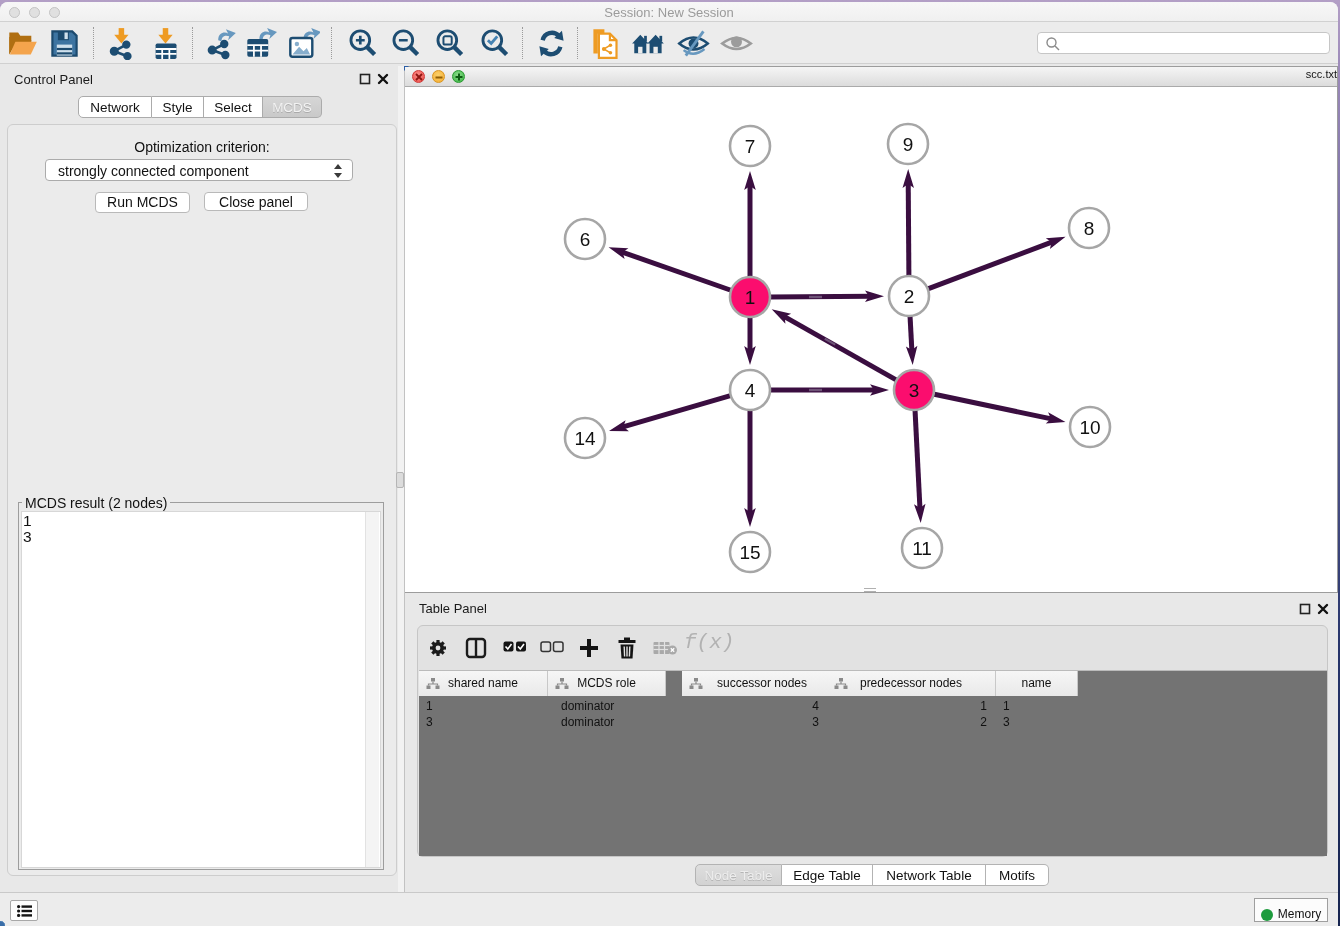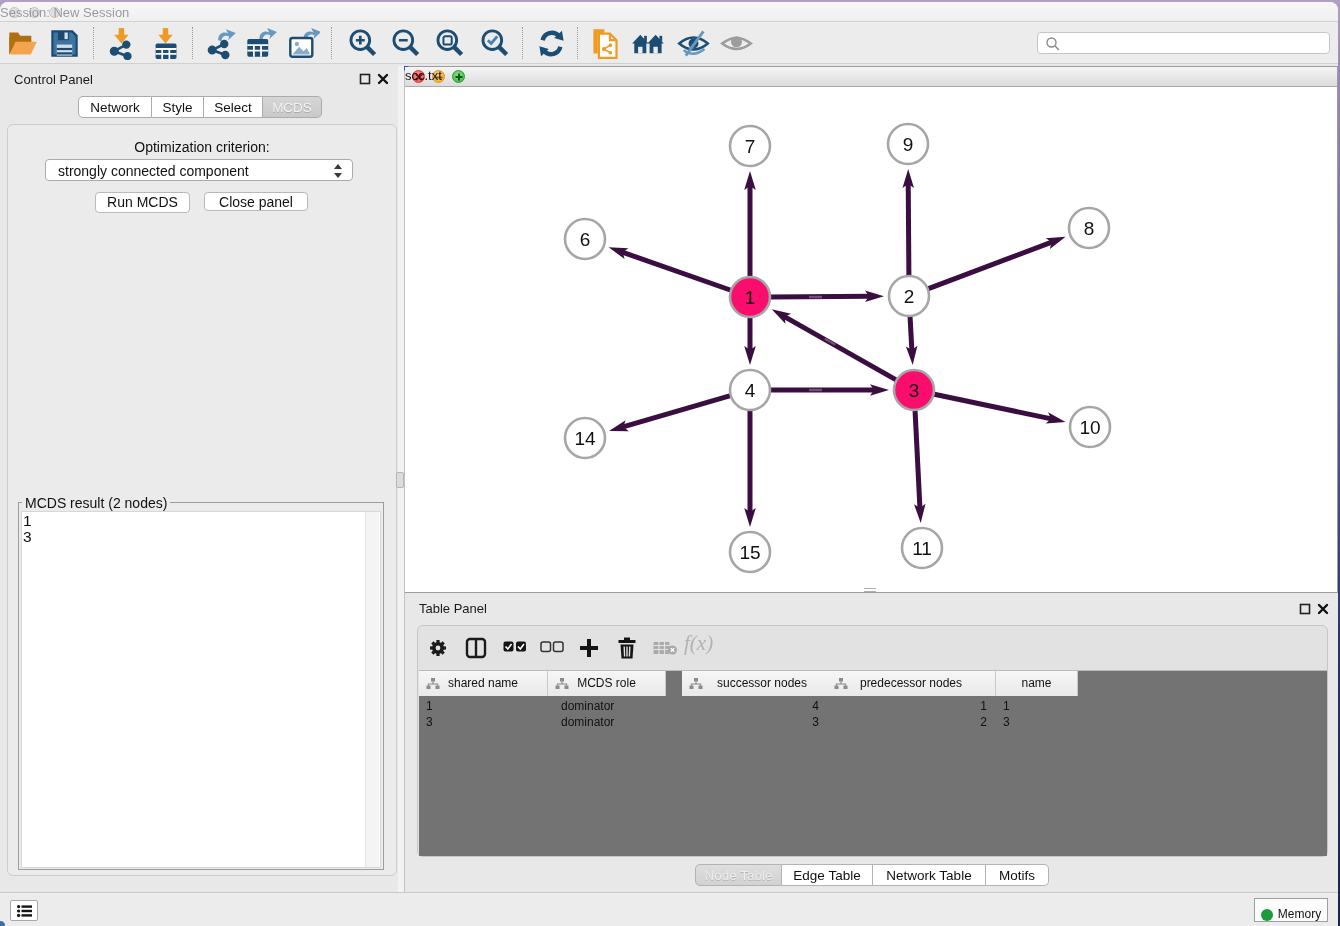--- a/index.html
+++ b/index.html
@@ -13,21 +13,21 @@
   background:#e8e8e8; border-radius:8px 8px 0 0; overflow:hidden;
 }
 
 #titlebar {
   position:absolute; left:0; top:0; width:100%; height:20px;
   background:linear-gradient(#f7f7f7,#f0f0f0);
   border-bottom:1px solid #d1d1d1;
 }
 .dot { position:absolute; top:5px; width:11px; height:11px; border-radius:50%;
   background:#e0e0e0; border:1px solid #c3c3c3; }
-#title { position:absolute; top:3px; width:100%; 
+#title { position:absolute; top:3px; width:100%; text-align:center;
   font-size:13px; color:#9b9b9b; }
 
 #toolbar {
   position:absolute; left:0; top:20px; width:100%; height:42px;
   background:#ececec; border-bottom:1px solid #d0d0d0;
 }
 .tsep { position:absolute; top:5px; height:32px; width:0;
   border-left:1px dotted #9a9a9a; }
 .ticon { position:absolute; top:5px; }
 #searchbox { position:absolute; left:1037px; top:10px; width:293px; height:22px;
@@ -278,21 +278,21 @@
           <path d="M1 1 L7 7 M7 1 L1 7" stroke="#8c1510" stroke-width="1.8"></path>
         </svg>
       <div class="tl" style="left:27px;background:radial-gradient(circle at 5px 4px,#fbd06a,#f4ab2e);border:1px solid #d9941f"></div>
       <svg style="position:absolute;left:30px;top:9px" width="8" height="3" viewBox="0 0 8 3">
           <rect x="0.5" y="0.5" width="7" height="2" fill="#925f05"></rect>
         </svg>
       <div class="tl" style="left:47px;background:radial-gradient(circle at 5px 4px,#8edd8c,#33b13e);border:1px solid #2a9931"></div>
       <svg style="position:absolute;left:50px;top:6px" width="8" height="8" viewBox="0 0 8 8">
           <path d="M4 0.5 V7.5 M0.5 4 H7.5" stroke="#0d5c12" stroke-width="2"></path>
         </svg>
-      <div style="position:absolute;top:1px;width:100%;text-align:left;font-size:13px;color:#141414">scc.txt</div>
+      <div style="position:absolute;top:1px;width:100%;text-align:right;font-size:11px;color:#141414">scc.txt</div>
     </div>
     <svg style="position:absolute;left:0;top:19px" width="931" height="505" viewBox="0 0 931 505" font-family="Liberation Sans, sans-serif">
       <g stroke="#3a0e40" stroke-width="5" fill="#3a0e40">
         <line x1="345.0" y1="191.5" x2="345.0" y2="97.0"></line>
         <path stroke="none" d="M345.0 85.0 L350.8 104.0 L345.0 100.0 L339.2 104.0 Z"></path>
         <line x1="326.6" y1="204.5" x2="214.9" y2="165.3"></line>
         <path stroke="none" d="M203.6 161.3 L223.4 162.2 L217.7 166.3 L219.6 173.0 Z"></path>
         <line x1="364.5" y1="210.9" x2="467.0" y2="210.2"></line>
         <path stroke="none" d="M479.0 210.2 L460.0 216.0 L464.0 210.3 L460.0 204.5 Z"></path>
         <line x1="345.0" y1="230.5" x2="345.0" y2="267.0"></line>
@@ -405,21 +405,21 @@
         <rect x="0.5" y="1" width="16" height="12" rx="1" fill="#a9a9a9"></rect>
         <g stroke="#e2e2e2" stroke-width="1.2">
             <line x1="0.5" y1="4.5" x2="16.5" y2="4.5"></line>
             <line x1="0.5" y1="8.5" x2="16.5" y2="8.5"></line>
             <line x1="6" y1="1" x2="6" y2="13"></line>
             <line x1="11.5" y1="1" x2="11.5" y2="13"></line>
           </g>
         <circle cx="19.5" cy="9" r="4.5" fill="#a9a9a9"></circle>
         <path d="M17.8 7.3 L21.2 10.7 M21.2 7.3 L17.8 10.7" stroke="#fff" stroke-width="1.3"></path>
       </svg>
-      <div style="position:absolute;left:266px;top:5px;font-family:Liberation Serif, serif;font-style:italic;font-size:21px;color:#b2b2b2">f(x)</div>
+      <div style="position:absolute;left:266px;top:5px;font-family:Liberation Mono, monospace;font-style:italic;font-size:21px;color:#b2b2b2">f(x)</div>
       <div id="ttable">
         <div class="hcell" style="left:0;width:129px"><svg style="position:absolute;left:7px;top:7px" width="14" height="12" viewBox="0 0 14 12">
               <g fill="#8a8a8a">
                 <rect x="5" y="0" width="4" height="3.5"></rect>
                 <rect x="0.5" y="7.5" width="4" height="3.5"></rect>
                 <rect x="9.5" y="7.5" width="4" height="3.5"></rect>
               </g>
               <path d="M7 3.5 V6 M2.5 7.5 V6 H11.5 V7.5" fill="none" stroke="#8a8a8a" stroke-width="1.2"></path>
             </svg>shared name</div>
         <div class="hcell" style="left:129px;width:118px"><svg style="position:absolute;left:7px;top:7px" width="14" height="12" viewBox="0 0 14 12">

